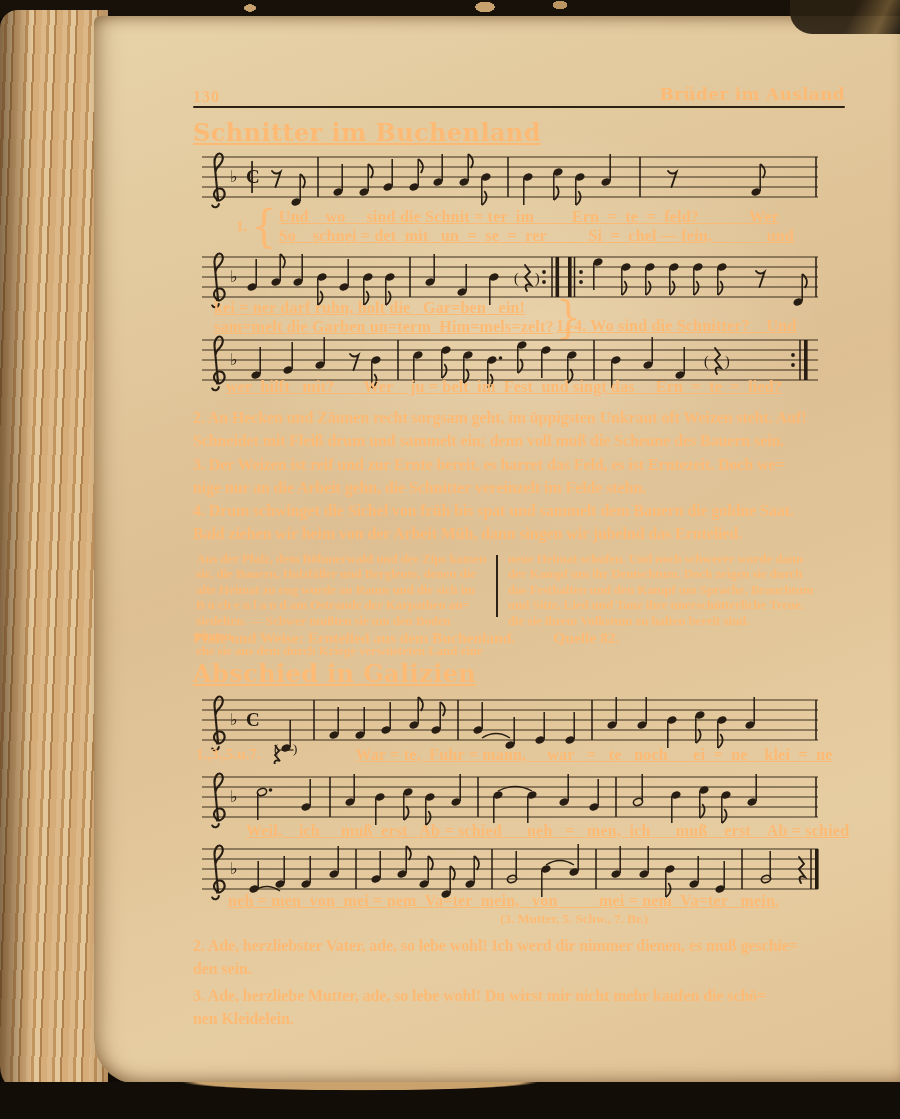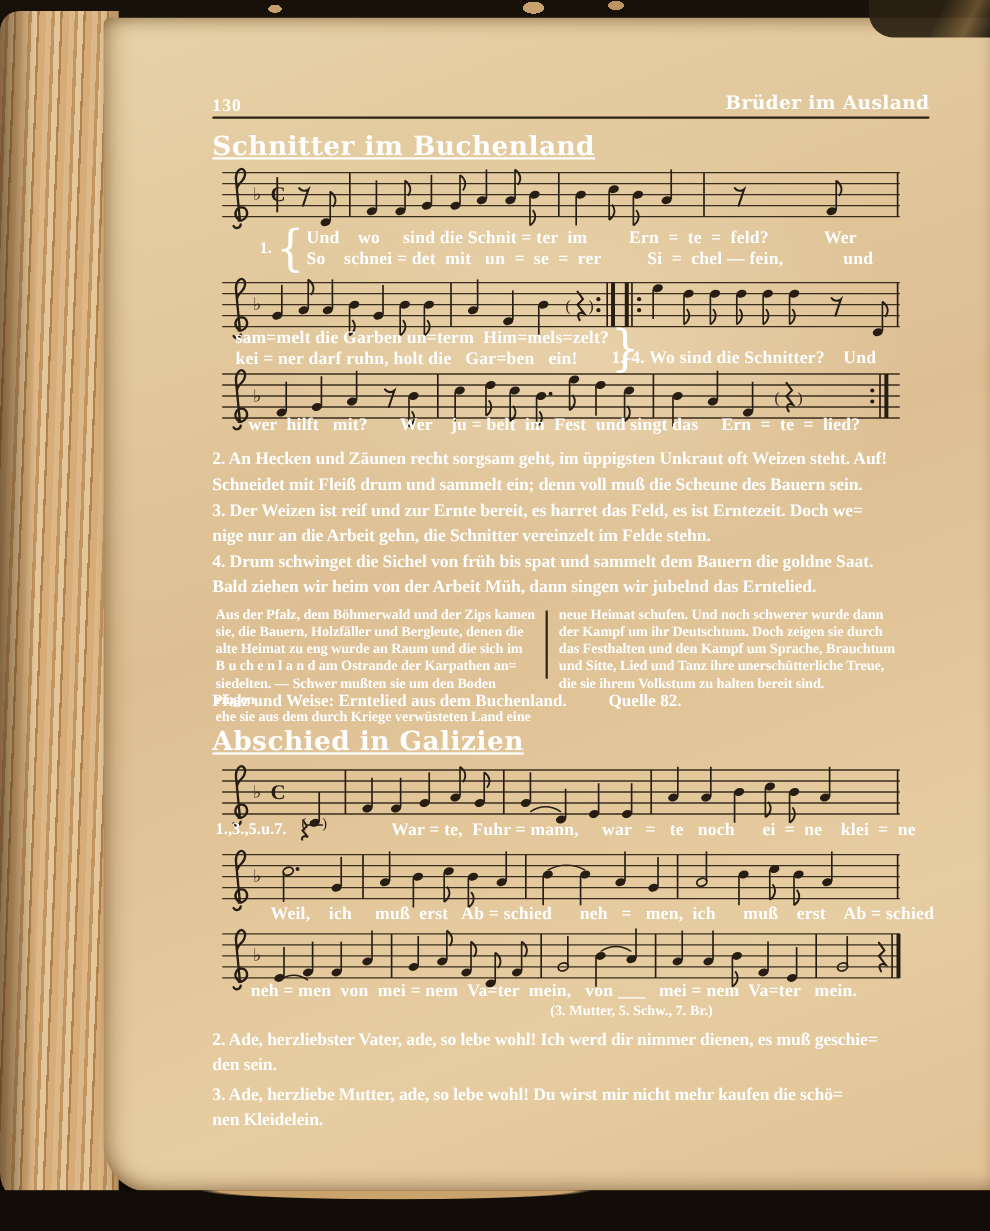--- a/index.html
+++ b/index.html
@@ -1,17 +1,17 @@
 <!DOCTYPE html>
 <html><head>
 <meta charset="utf-8">
 <style>
   html,body{margin:0;padding:0;background:#0d0a06;}
   .scene{position:relative;width:900px;height:1119px;overflow:hidden;
-         font-family:"Liberation Serif",serif;color:#ffffff;}
+         font-family:"Liberation Serif",serif;color:#fdba74;}
   
   .edge-top{position:absolute;left:0;top:0;width:900px;height:18px;background:
      radial-gradient(16px 9px at 485px 7px,#c8a26e 60%,transparent 61%),
      radial-gradient(12px 7px at 560px 5px,#bb9461 60%,transparent 61%),
      radial-gradient(10px 6px at 250px 8px,#c8a26e 60%,transparent 61%),
      #17110a;}
   .edge-corner{position:absolute;right:0;top:0;width:110px;height:34px;
      background:linear-gradient(115deg,#2a2012 55%,#6b5430 80%,#17110a);border-radius:0 0 0 22px;opacity:.92;}
   .stack{position:absolute;left:0;top:10px;width:108px;height:1086px;border-radius:18px 0 0 30px;
      background:
@@ -24,21 +24,21 @@
        radial-gradient(420px 300px at 55% 30%,rgba(255,245,218,.28),rgba(255,245,218,0) 70%),
        linear-gradient(160deg,#e7d2a7,#ddbf93 45%,#e6cda1 78%,#e0c295);
      box-shadow:inset 14px 0 22px -10px rgba(110,70,30,.55), inset 0 10px 16px -10px rgba(90,55,20,.6), inset 0 -14px 18px -12px rgba(80,50,20,.55);}
   .edge-bottom{position:absolute;left:0;top:1082px;width:900px;height:37px;
      background:radial-gradient(60% 26px at 40% 0,#caa26c 30%,transparent 33%),#120d07;}
   .abs{position:absolute;}
   .pgnum{font:bold 16px "Liberation Serif",serif;letter-spacing:1px;}
   .runhead{font:bold 17px "DejaVu Serif",serif;letter-spacing:.3px;}
   .rule{height:2.2px;background:#2b2114;border-radius:1px;}
   .songtitle{font:bold 24px "DejaVu Serif",serif;letter-spacing:.4px;text-decoration:underline;}
-  .lyr{white-space:pre;font:bold 16px/19px "Liberation Serif",serif;letter-spacing:.2px;}
+  .lyr{white-space:pre;font:bold 16px/19px "Liberation Serif",serif;letter-spacing:.2px;text-decoration:underline;}
   .pairrow{display:flex;align-items:center;}
   .vlabel{font:bold 15px "Liberation Serif",serif;margin-right:2px;}
   .brace{font:400 40px/36px "DejaVu Serif",serif;transform:scaleY(1.12);padding:0 2px;}
   .verse{white-space:pre-line;font:bold 16px/22.5px "Liberation Serif",serif;letter-spacing:-.1px;}
   .smallnote{white-space:pre-line;font:bold 13px/15.4px "Liberation Serif",serif;letter-spacing:-.1px;}
   .divider{width:1.6px;background:#2b2114;}
   .srcline{font:bold 15.5px "Liberation Serif",serif;}
   .srcref{padding-left:38px;}
   .subnote{font:bold 13px "Liberation Serif",serif;}
   svg.staff{display:block;}
@@ -184,22 +184,22 @@
         <path d="M517.8,46 c5,-3.5 6.5,-9 2.5,-14" stroke="#271d12" stroke-width="1.7" fill="none"></path>
         <path d="M556,22 c2,3 6,3.2 8.5,1 l-5,15" stroke="#271d12" stroke-width="1.9" fill="none" stroke-linecap="round"></path>
         <ellipse cx="598" cy="53" rx="4.7" ry="3.5" transform="rotate(-18 598 53)" fill="#271d12" stroke="#271d12" stroke-width="0"></ellipse>
         <line x1="602.2" y1="52" x2="602.2" y2="25" stroke="#271d12" stroke-width="1.5"></line>
         <path d="M602.2,25 c5,3.5 6.5,9 2.5,14" stroke="#271d12" stroke-width="1.7" fill="none"></path>
         <line x1="616" y1="8" x2="616" y2="48" stroke="#271d12" stroke-width="1.5"></line>
       </svg>
     </div>
   <div class="abs pairrow" style="left:214px;top:298px">
     <span>
+      <span class="lyr" style="display:block">kei = ner darf ruhn, holt die   Gar=ben   ein!</span>
       <span class="lyr" style="display:block">sam=melt die Garben un=term  Him=mels=zelt?</span>
-      <span class="lyr" style="display:block">kei = ner darf ruhn, holt die   Gar=ben   ein!</span>
     </span>
     <span class="brace">}</span>
   </div>
   <div class="abs lyr" style="left:556px;top:316px">1.-4. Wo sind die Schnitter?    Und</div>
 
   <div class="abs" style="left:200px;top:332px">
       <svg class="staff" width="620" height="70" viewBox="0 0 620 70">
         <line x1="2" y1="8" x2="618" y2="8" stroke="#3a2d1d" stroke-width="1.15"></line>
         <line x1="2" y1="18" x2="618" y2="18" stroke="#3a2d1d" stroke-width="1.15"></line>
         <line x1="2" y1="28" x2="618" y2="28" stroke="#3a2d1d" stroke-width="1.15"></line>

